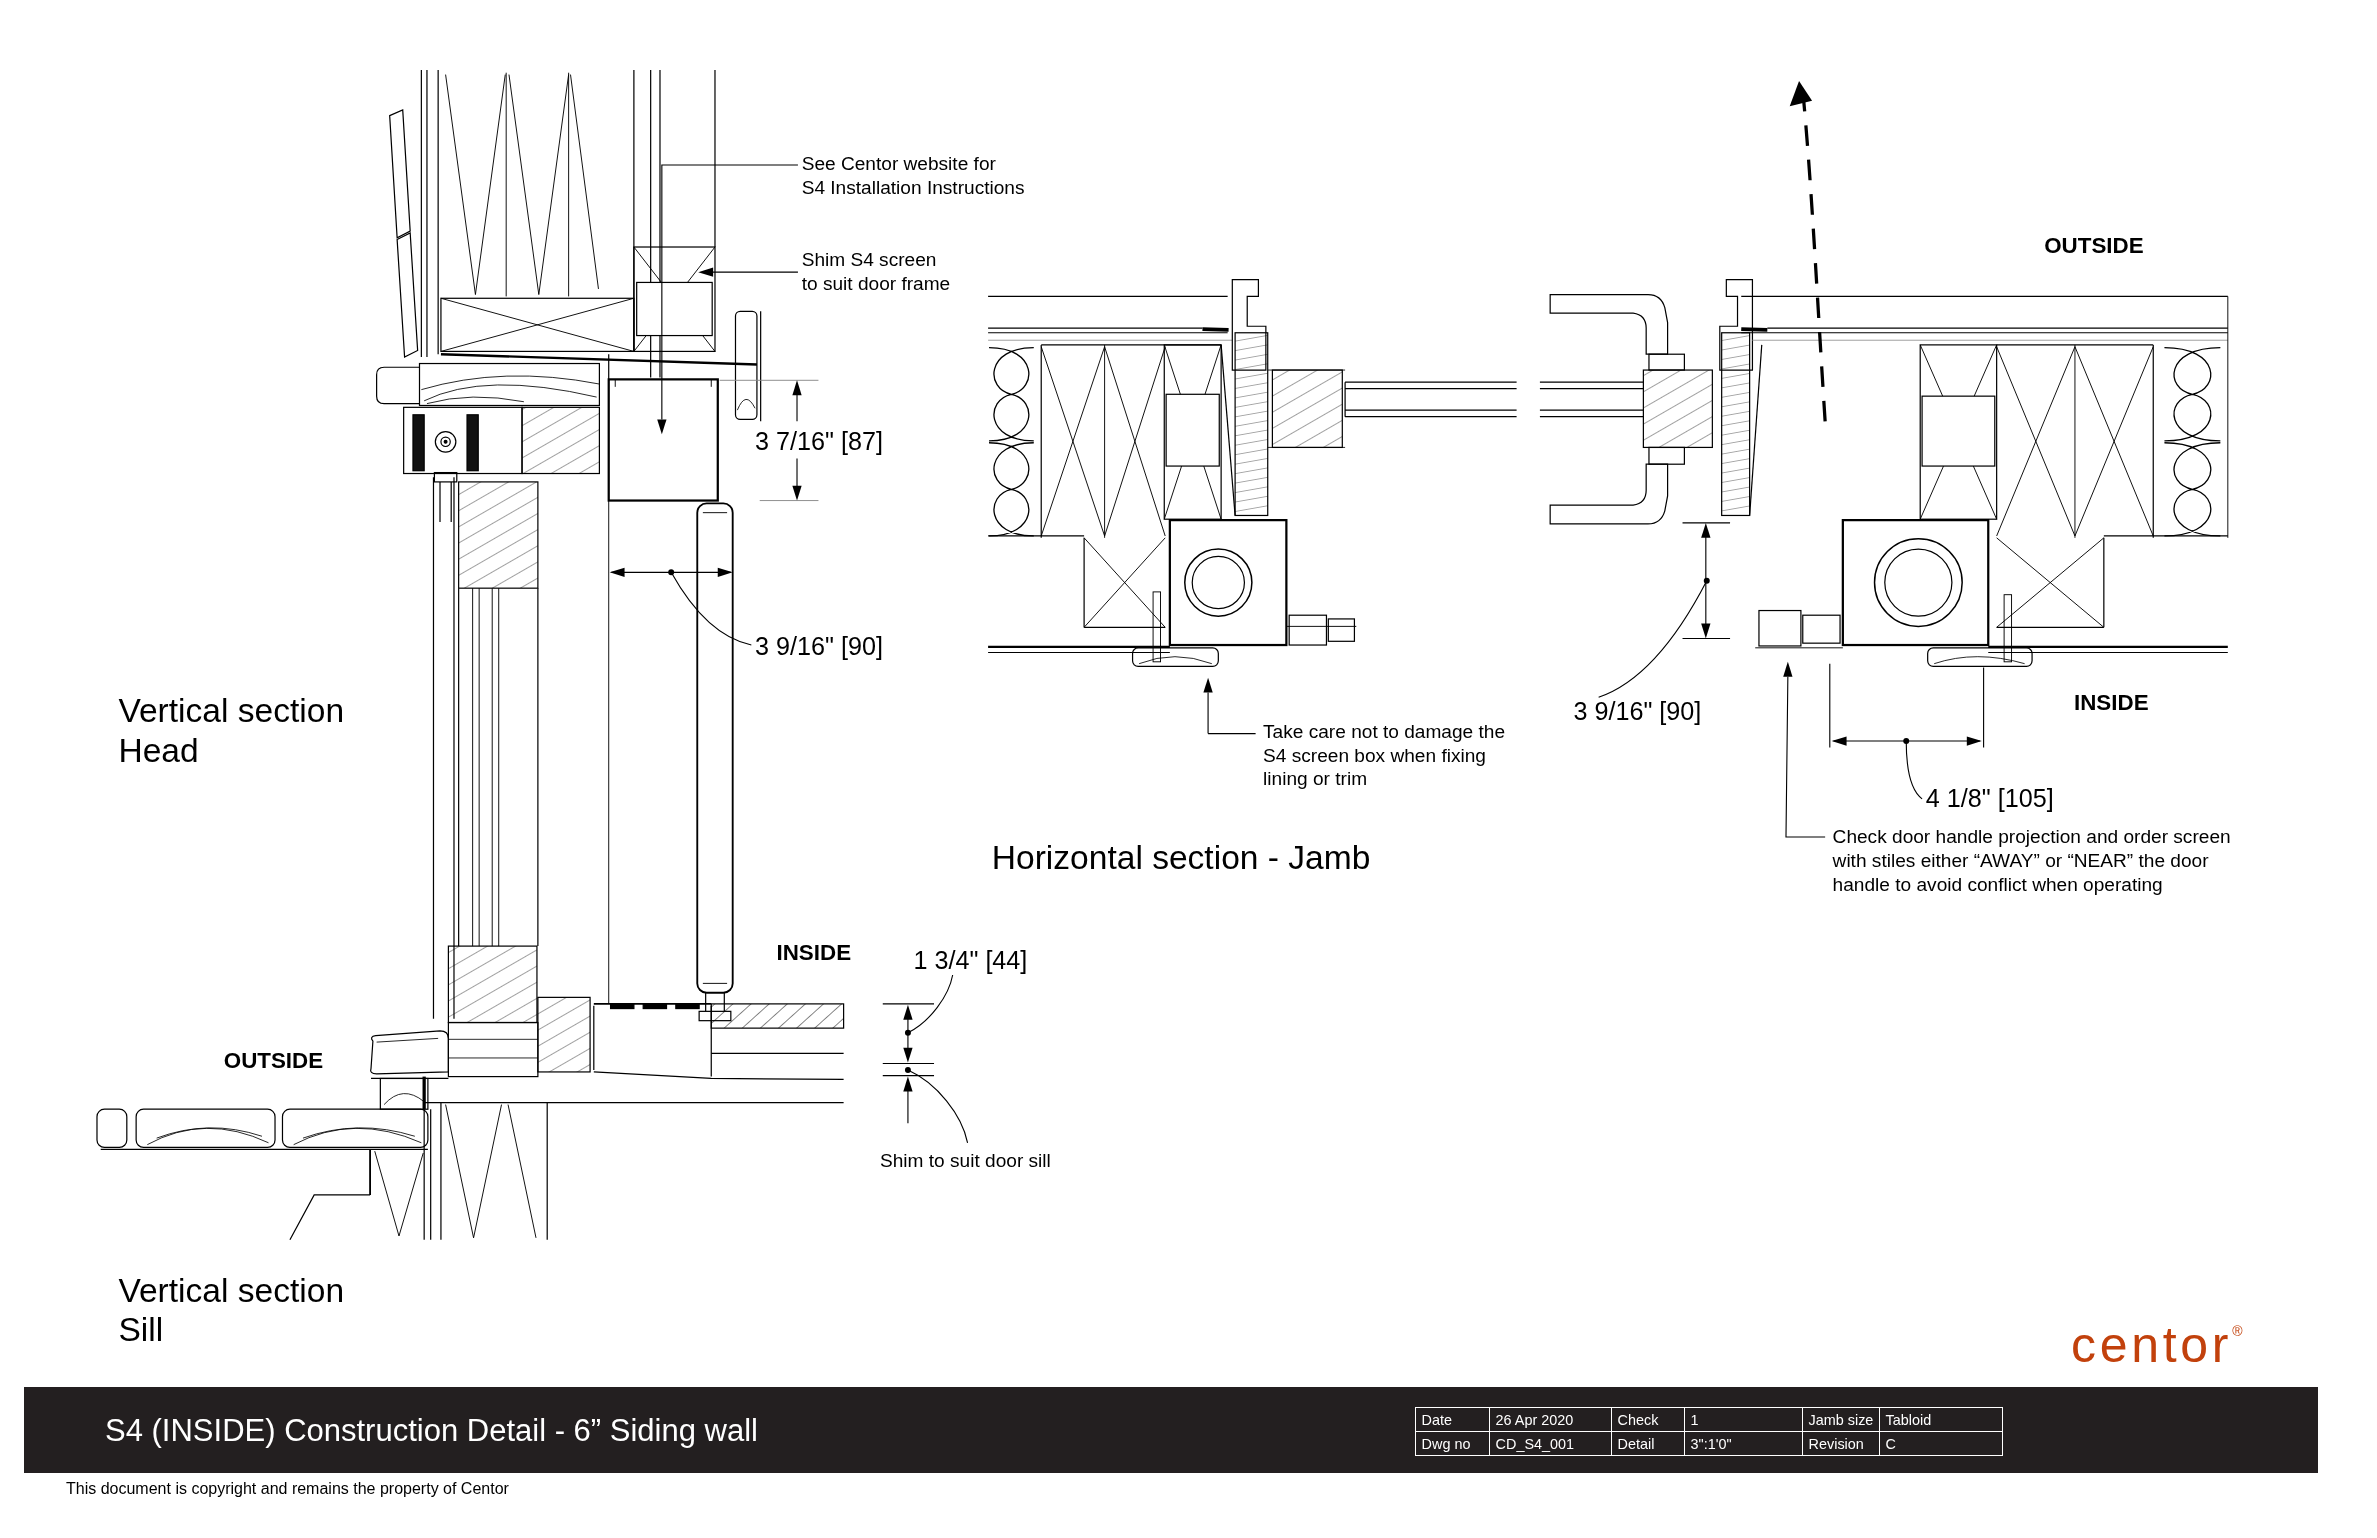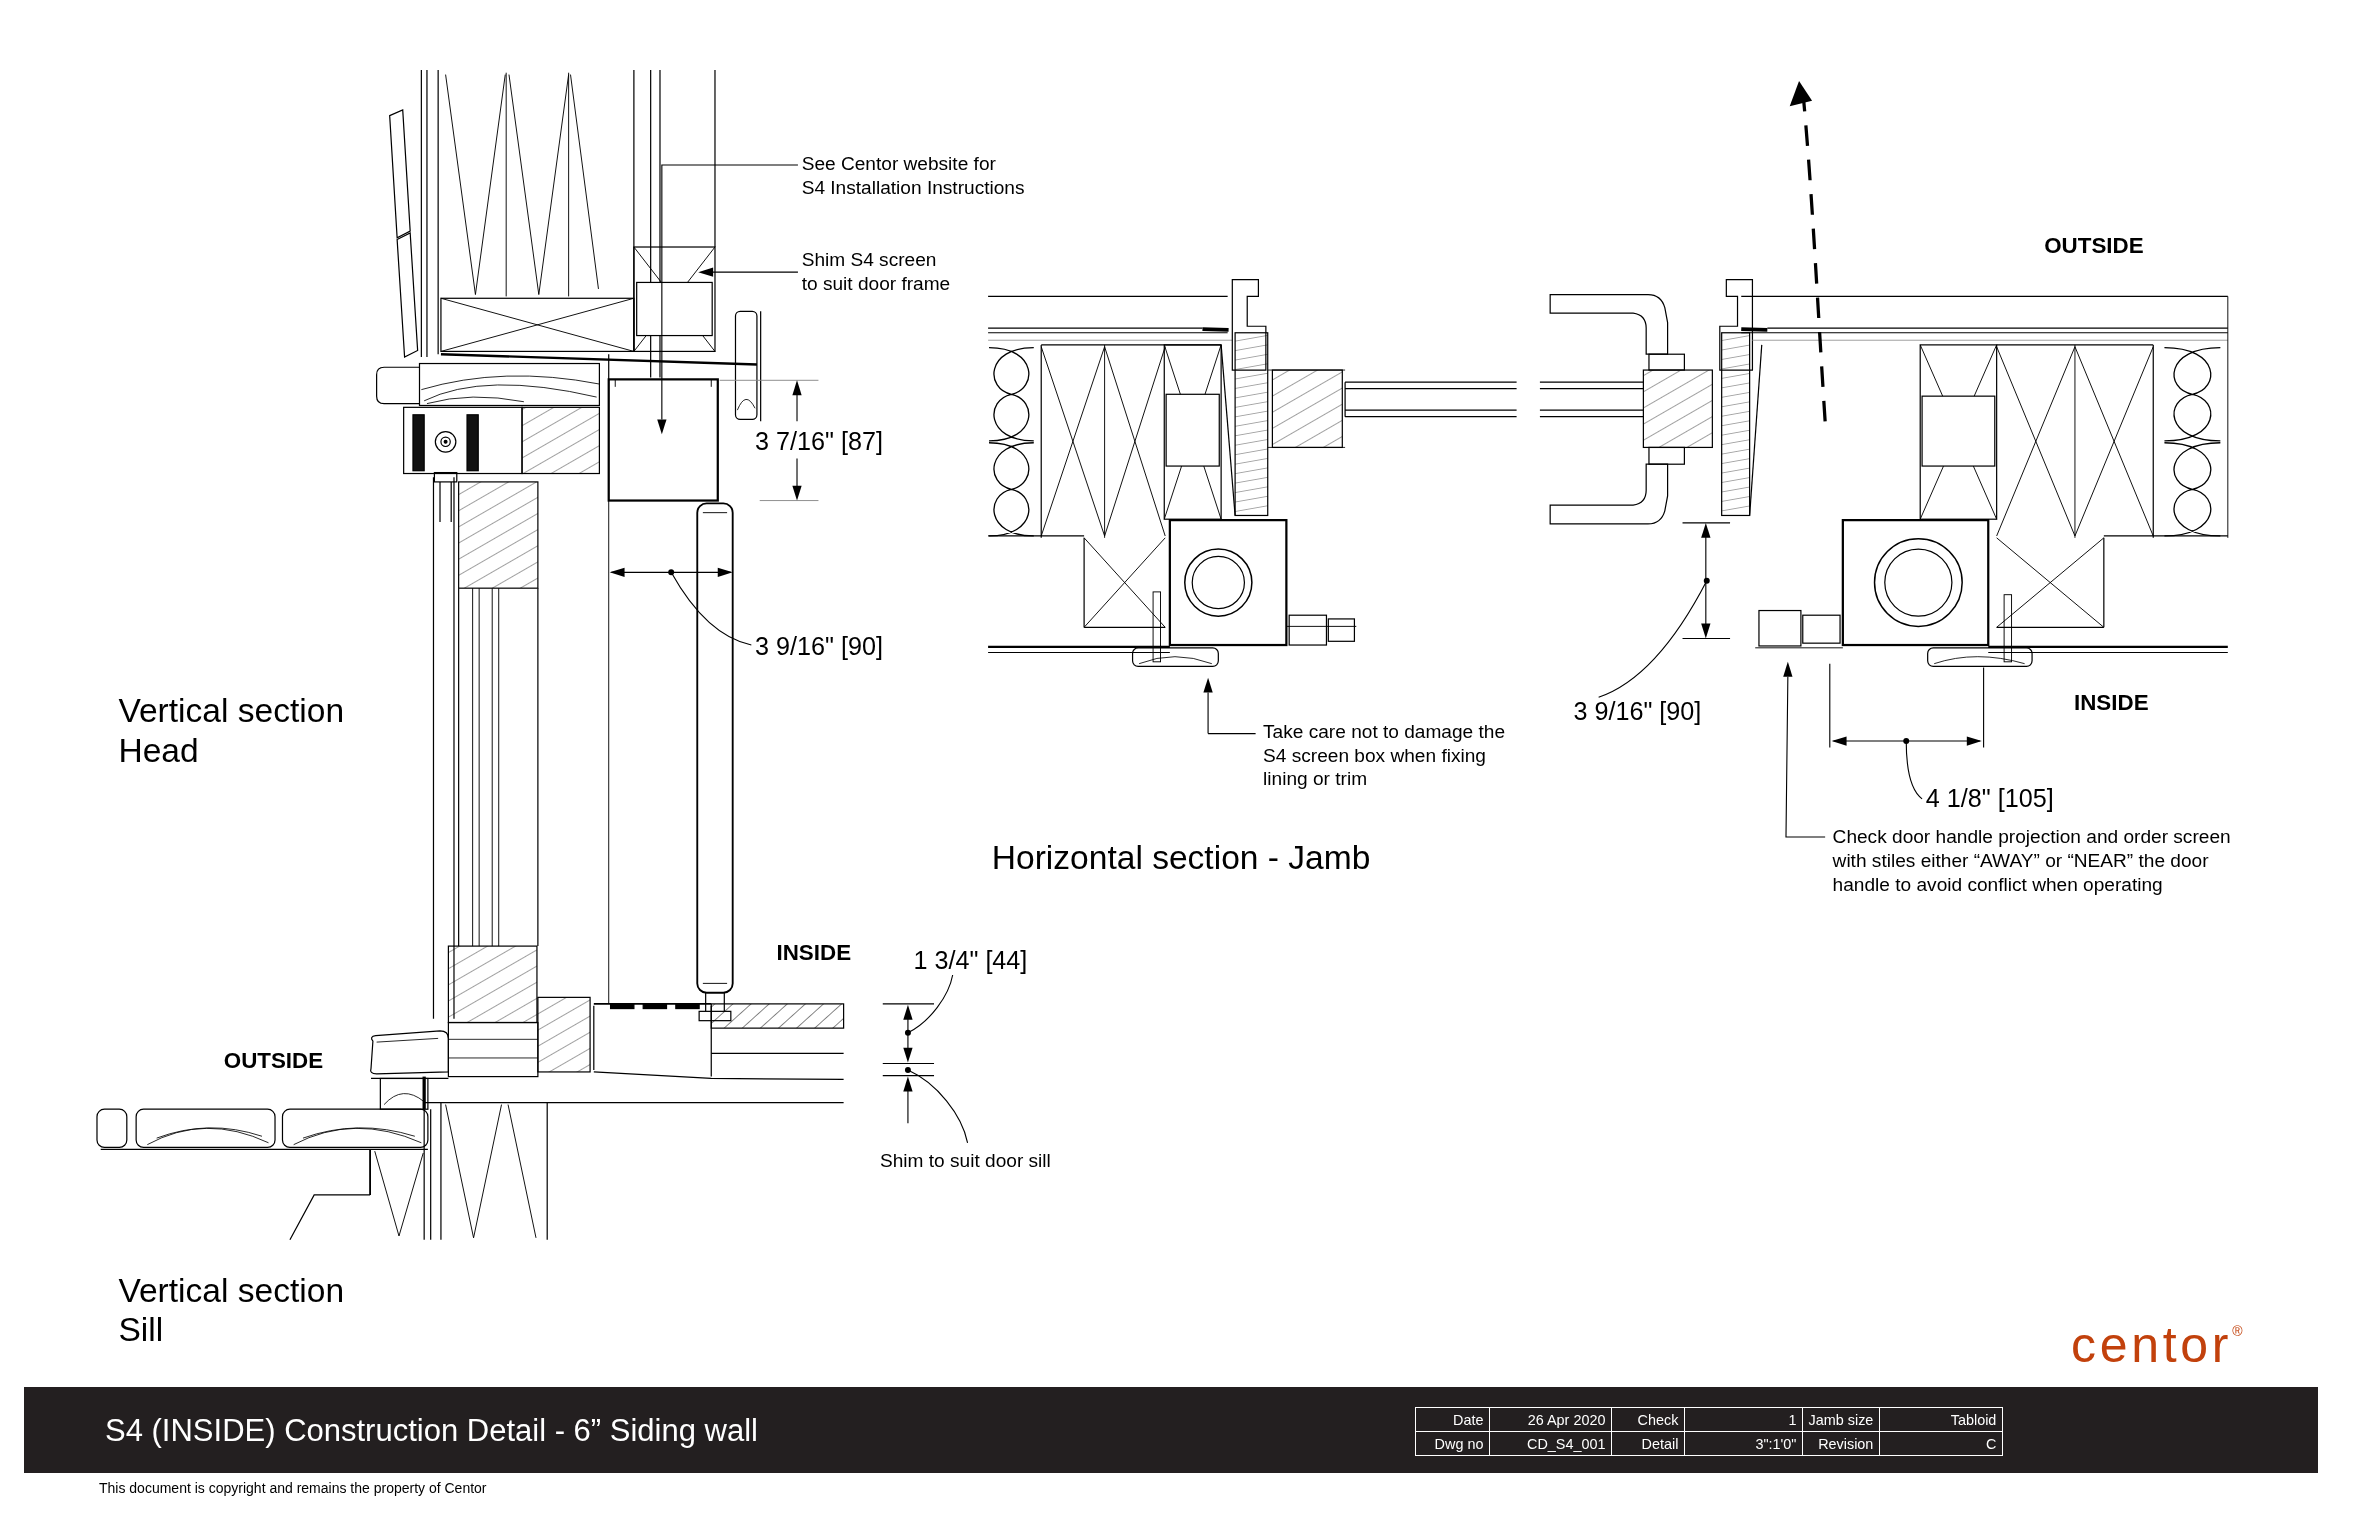--- a/index.html
+++ b/index.html
@@ -8,24 +8,24 @@
   svg{position:absolute;left:0;top:0;}
   svg text{fill:#000;font-family:"Liberation Sans",sans-serif;}
   .ann{font-size:20.5px;}
   .dim{font-size:27px;}
   .lbl{font-size:24px;font-weight:bold;}
   .sect{font-size:36px;}
   .titlebar{position:absolute;left:24px;top:1387px;width:2294px;height:86px;background:#231f20;}
   .sheet-title{position:absolute;left:81px;top:26px;color:#fff;font-size:31px;white-space:nowrap;}
   .tb{position:absolute;left:1415px;top:1407px;border-collapse:collapse;color:#fff;
       font-size:14.4px;table-layout:fixed;}
-  .tb td{border:1.9px solid #fff;height:23px;padding:0 5.6px;white-space:nowrap;overflow:hidden;text-align:right;}
+  .tb td{border:1.9px solid #fff;height:23px;padding:0 5.6px;white-space:nowrap;overflow:hidden;}
   .logo{position:absolute;left:2071px;top:1316px;color:#c2410c;font-size:50px;letter-spacing:3.7px;}
   .logo sup{font-size:14px;letter-spacing:0;vertical-align:26px;}
-  .copy{position:absolute;left:66px;top:1480px;font-size:14px;color:#000;margin-left:33px;}
+  .copy{position:absolute;left:66px;top:1480px;font-size:16px;color:#000;}
 </style>
 </head>
 <body>
 
 <div class="page">
 
 <svg width="2377" height="1538" viewBox="0 0 2550 1650">
 <defs>
   <pattern id="pDiag" patternUnits="userSpaceOnUse" width="15" height="15" patternTransform="rotate(60)">
     <line x1="0" y1="0" x2="0" y2="15" stroke="#000" stroke-width="0.8"></line>

